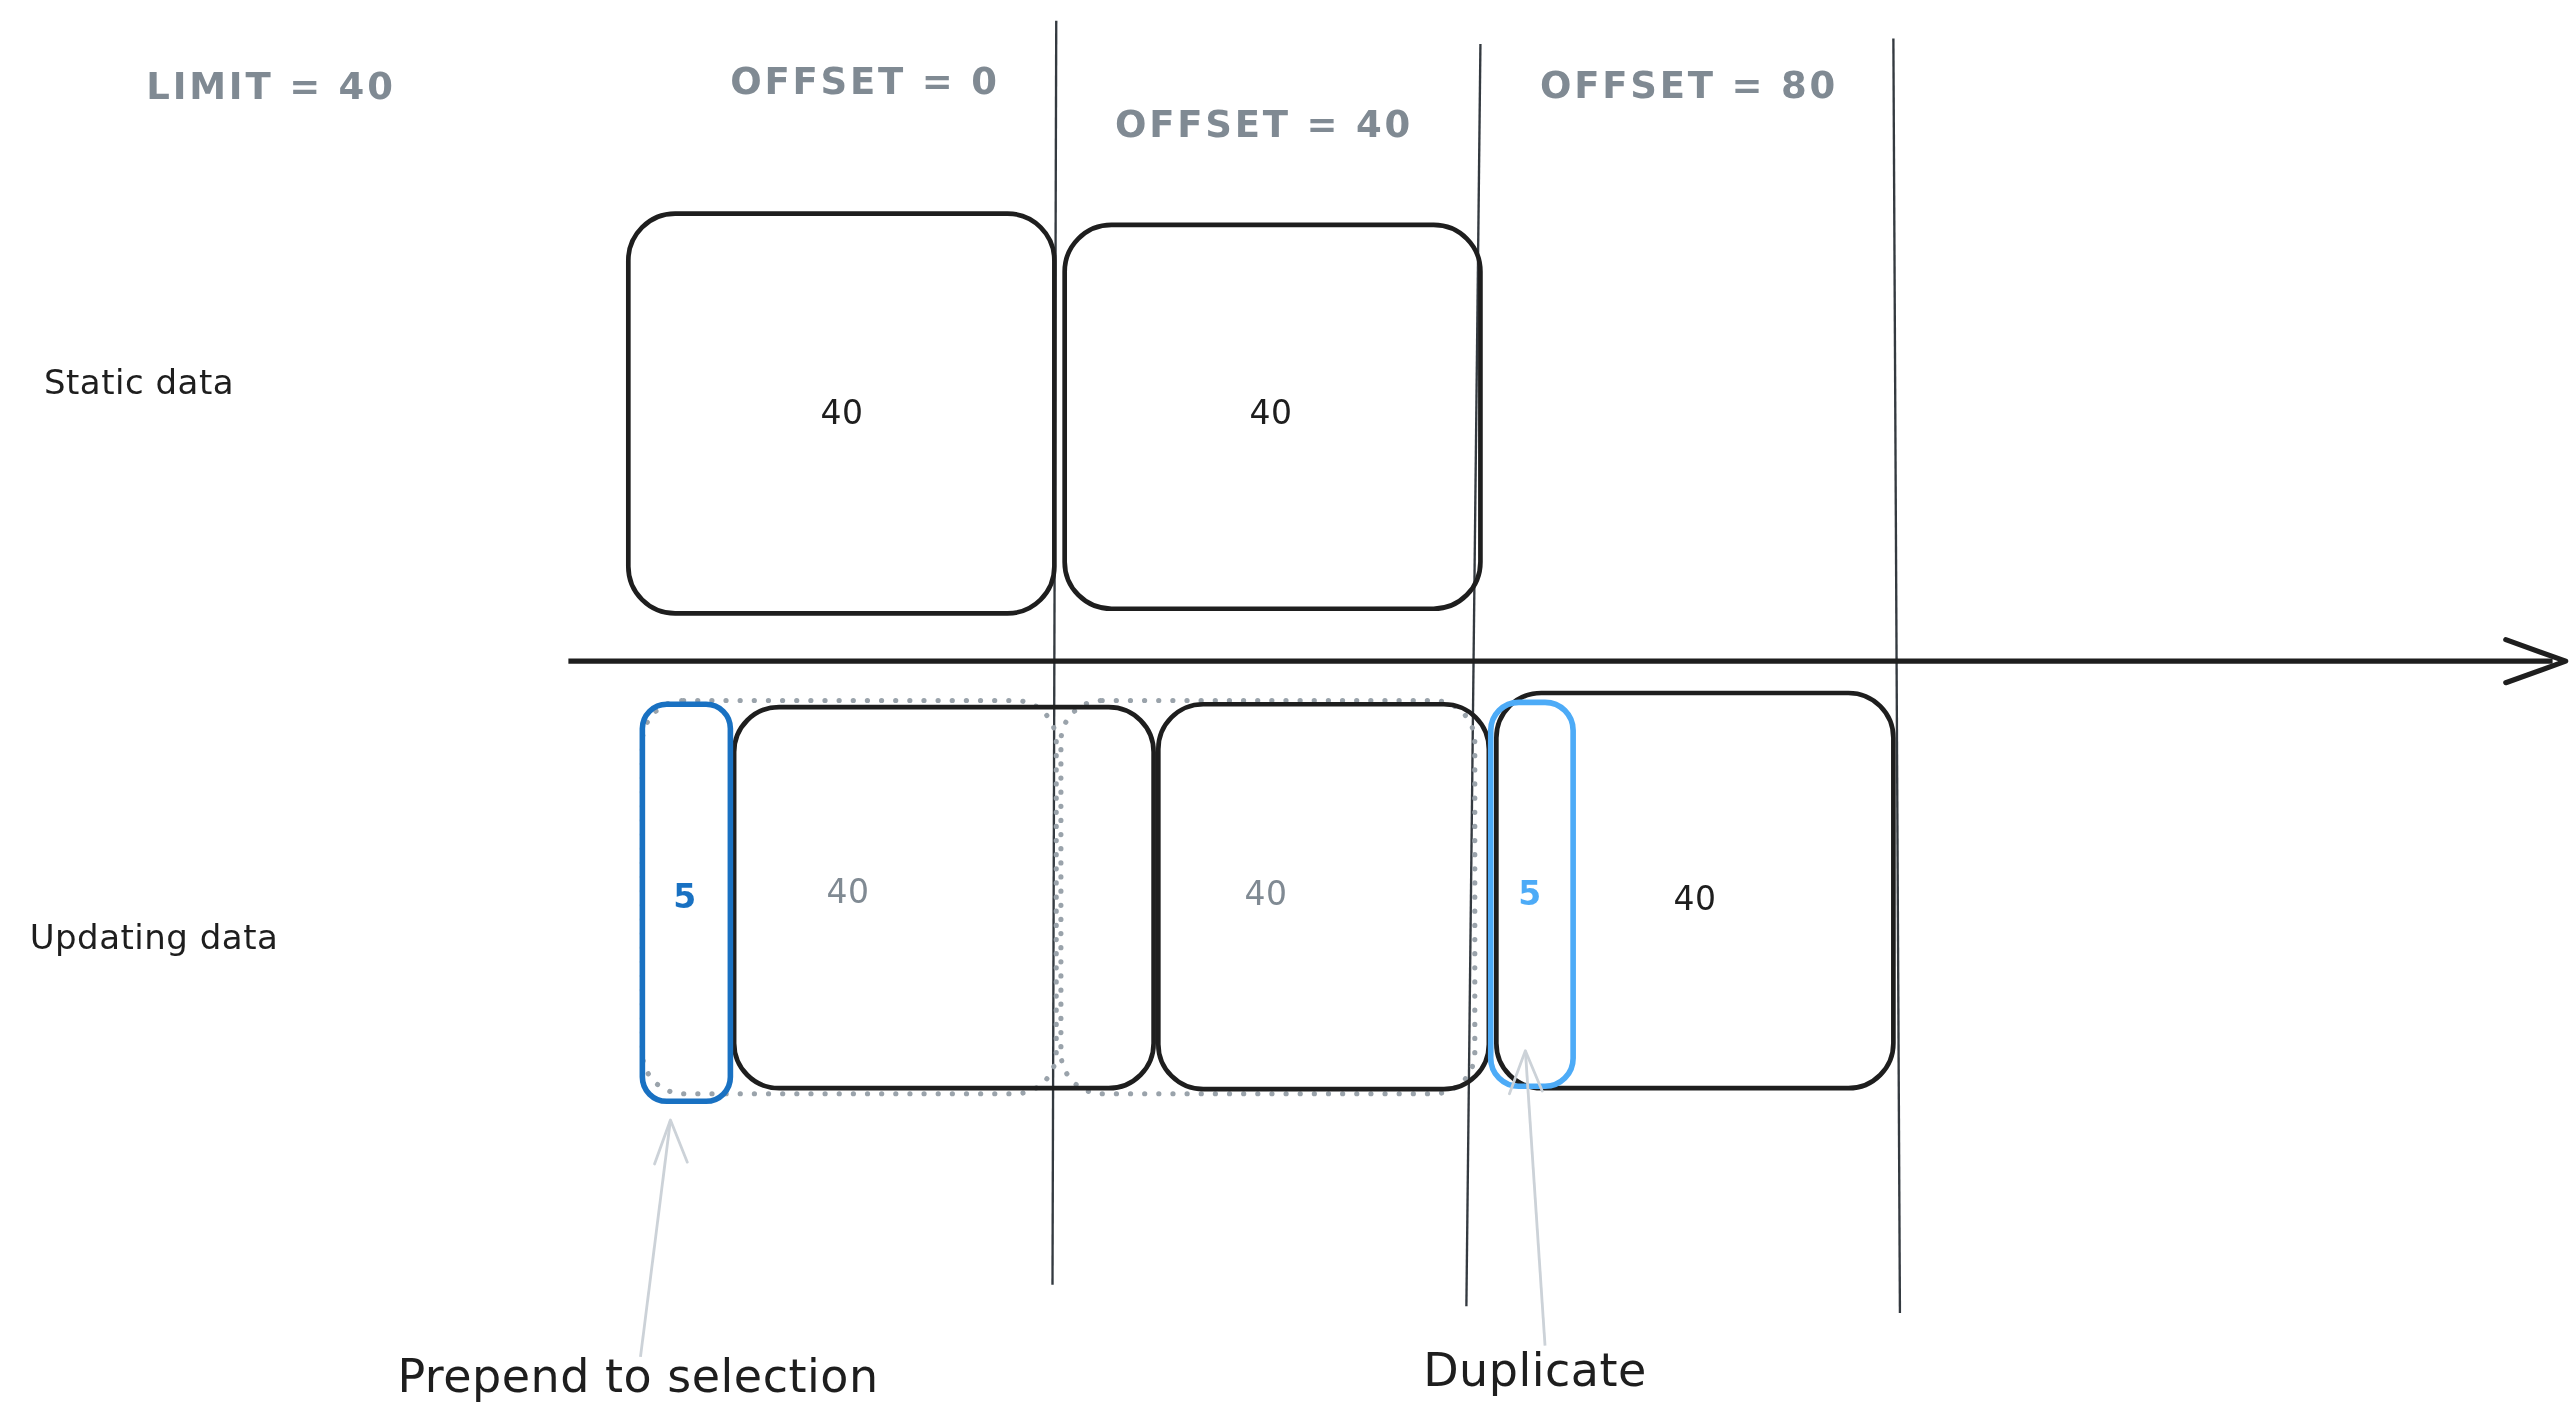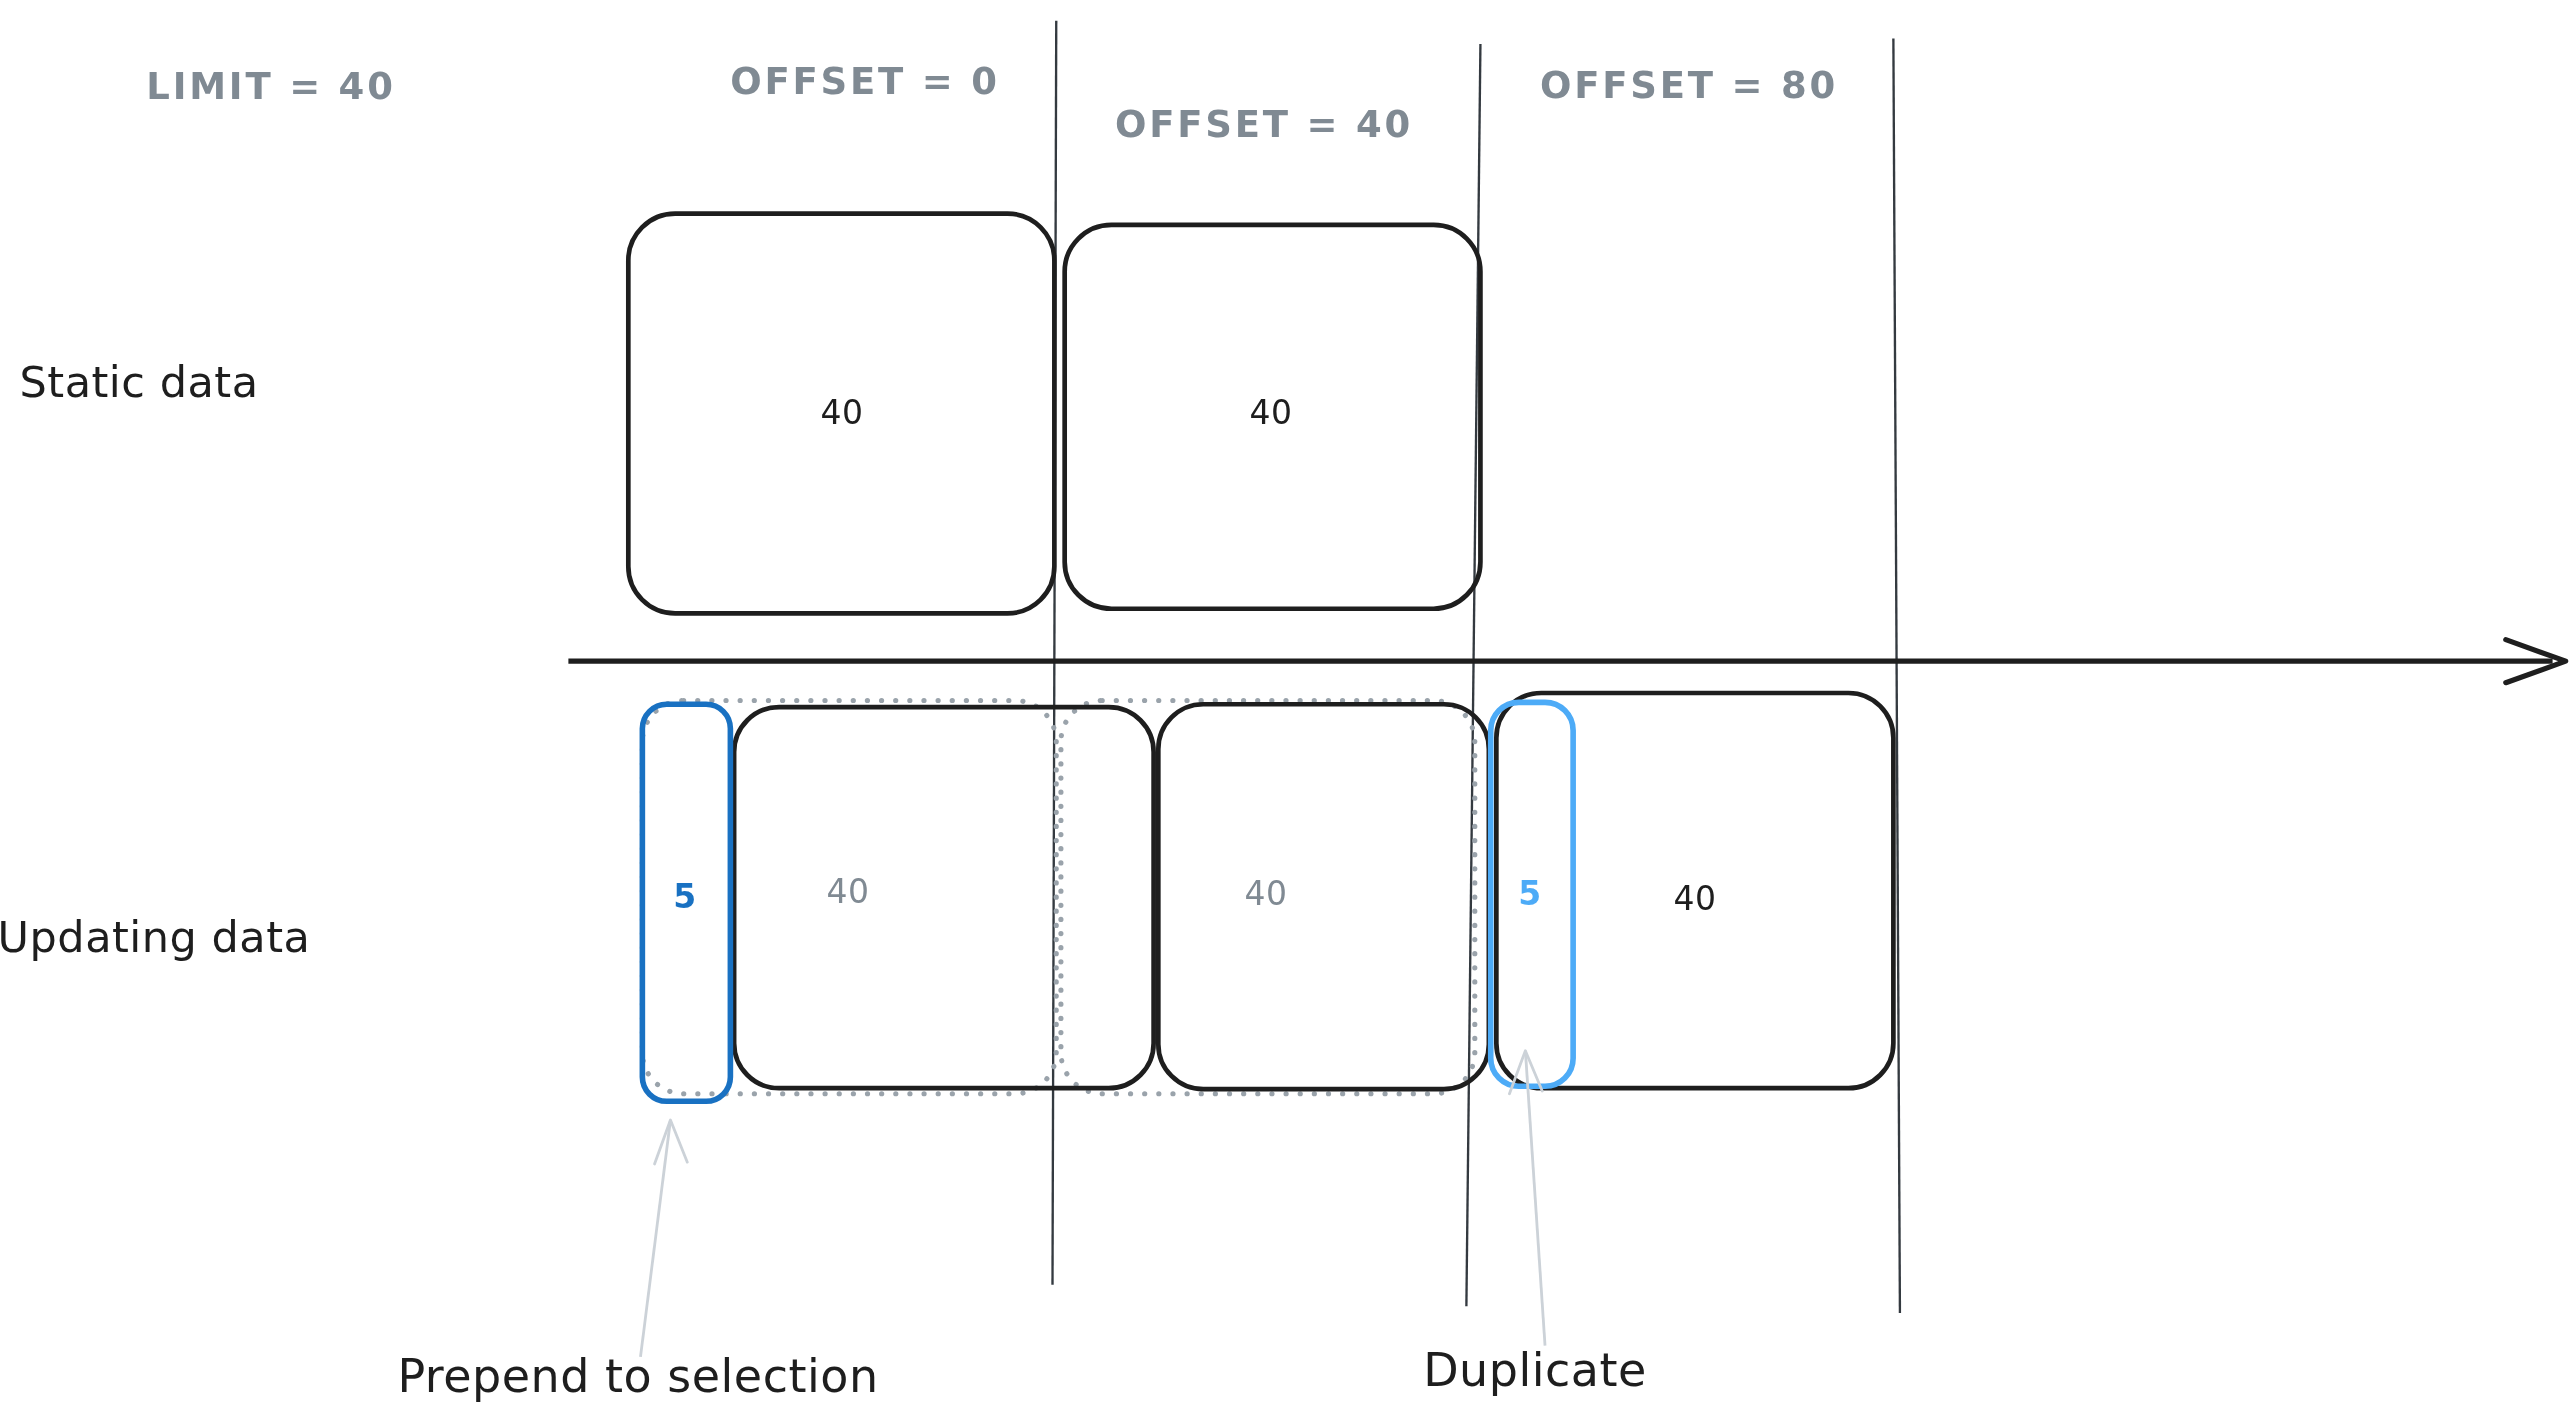--- a/index.html
+++ b/index.html
@@ -29,21 +29,21 @@
     font-size:43px;
     line-height:1.1;
     letter-spacing:0.5px;
   }
   .lbl.header{
     color:var(--muted);
     font-size:37px;
     font-weight:bold;
     letter-spacing:2.8px;
   }
-  .lbl.row-label{font-size:43px;}
+  .lbl.row-label{font-size:34px;}
   .lbl.count{font-size:33px;}
   .lbl.count.gray{color:var(--muted);}
   .lbl.count.blue-dark{color:var(--blue-dark);font-weight:bold;}
   .lbl.count.blue-light{color:var(--blue-light);font-weight:bold;}
   .lbl.annotation{font-size:46px;}
 </style>
 </head>
 <body>
 
 <div id="canvas">

